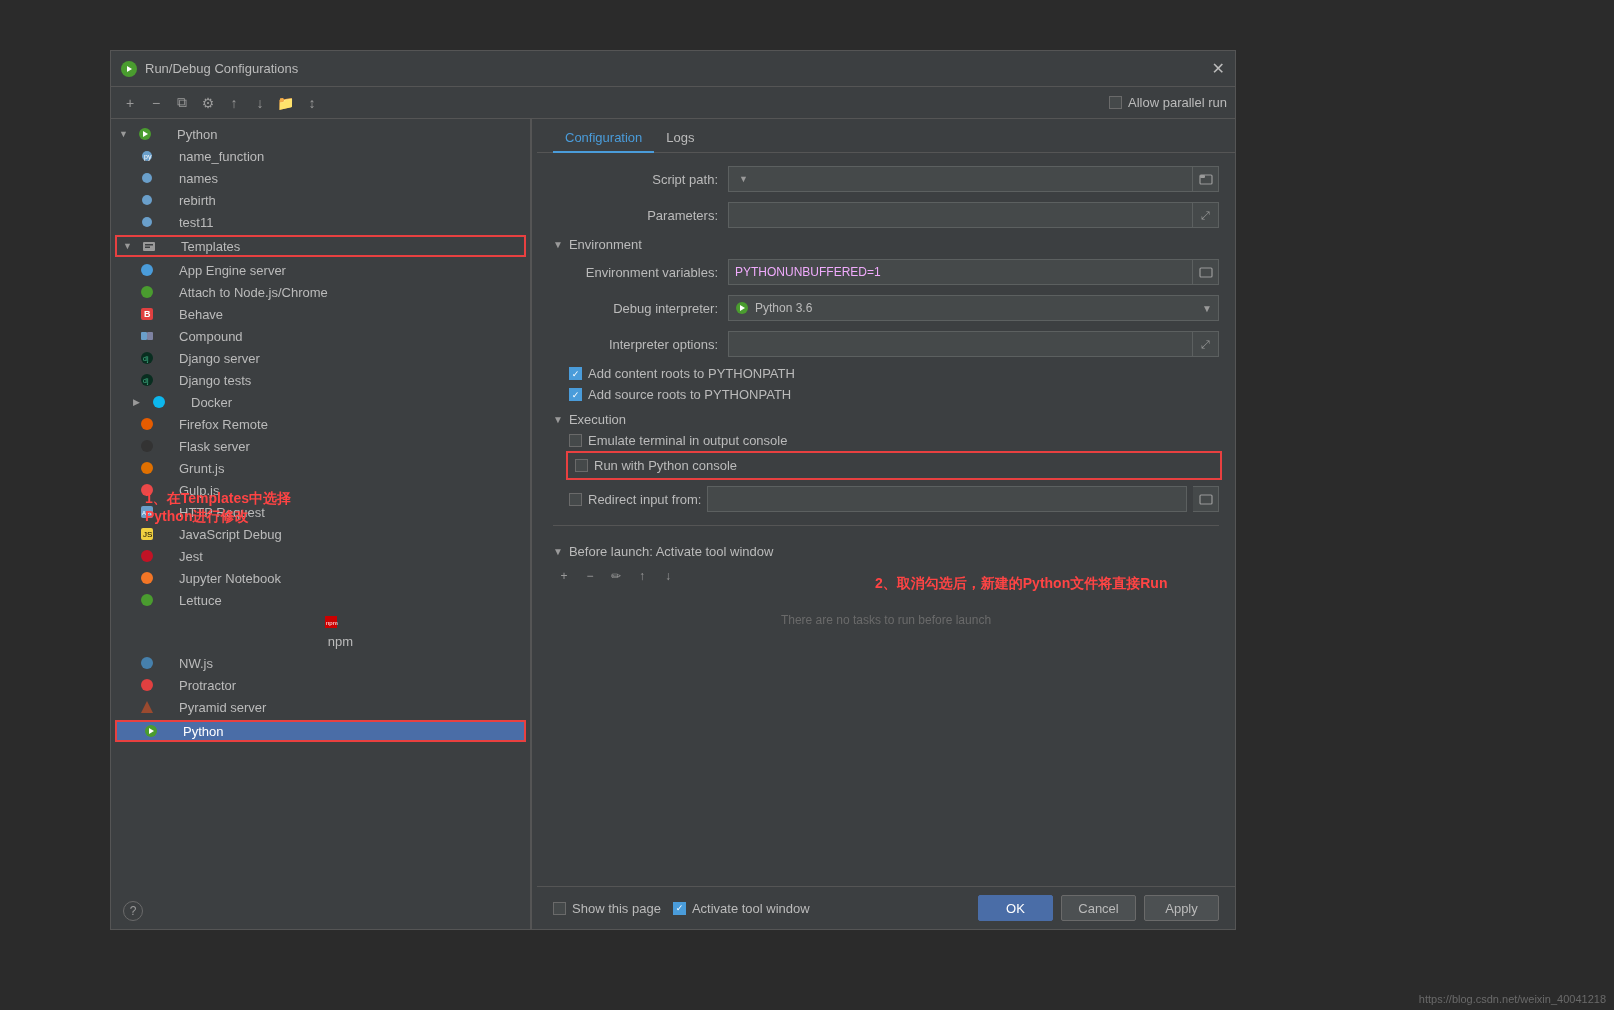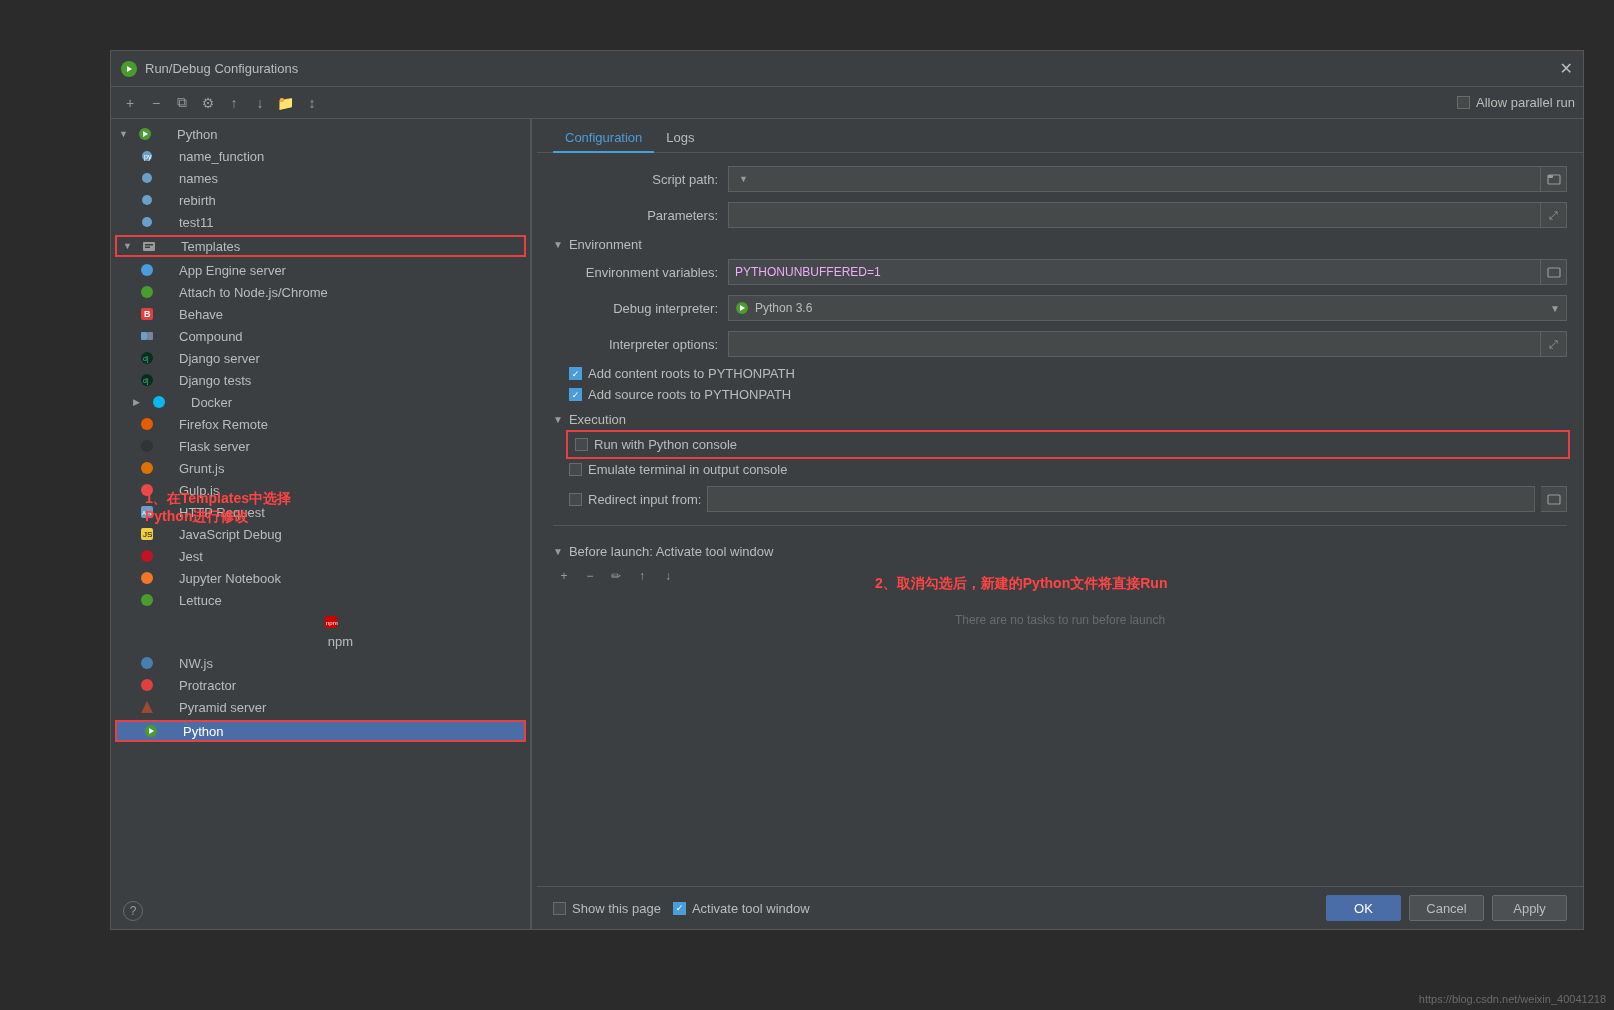--- a/index.html
+++ b/index.html
@@ -7,21 +7,21 @@
       background: #2b2b2b;
       font-family: 'Segoe UI', Arial, sans-serif;
       font-size: 13px;
       color: #bbbbbb;
       width: 1614px;
       height: 1010px;
       overflow: hidden;
     }
 
     .window {
-      width: 1474px;
+      width: 1126px;
       height: 880px;
       background: #3c3f41;
       border: 1px solid #555;
       position: absolute;
       top: 50px;
       left: 110px;
       display: flex;
       flex-direction: column;
     }
 
@@ -745,28 +745,28 @@
           <div class="checkbox-row">
             <div class="checkbox checked"></div>
             <span>Add source roots to PYTHONPATH</span>
           </div>
 
           <div class="section-header" style="margin-top:10px;">
             <span class="section-arrow">▼</span>
             <span>Execution</span>
           </div>
 
+          <div class="checkbox-row">
+            <div class="checkbox"></div>
+            <span>Emulate terminal in output console</span>
+          </div>
+
           <div class="checkbox-row checkbox-red-border" style="padding:4px 6px;background:#3c3f41;">
             <div class="checkbox"></div>
             <span>Run with Python console</span>
-          </div>
-
-          <div class="checkbox-row">
-            <div class="checkbox"></div>
-            <span>Emulate terminal in output console</span>
           </div>
 
           <div class="config-row" style="margin-top:8px;">
             <div style="padding-left:16px;display:flex;align-items:center;gap:6px;flex:1;">
               <div class="checkbox"></div>
               <span>Redirect input from:</span>
               <input class="config-input" type="text" value="" style="flex: 1 1 0%;">
               <button class="browse-btn">
                 <svg width="14" height="14" viewBox="0 0 14 14">
                     <rect x="1" y="3" width="12" height="9" rx="1" fill="none" stroke="#9a9a9a" stroke-width="1.2"></rect>

